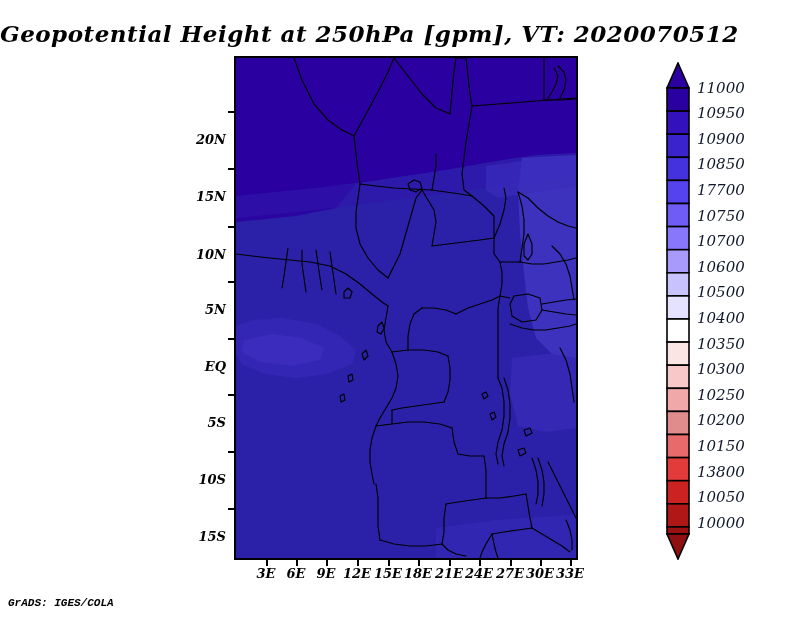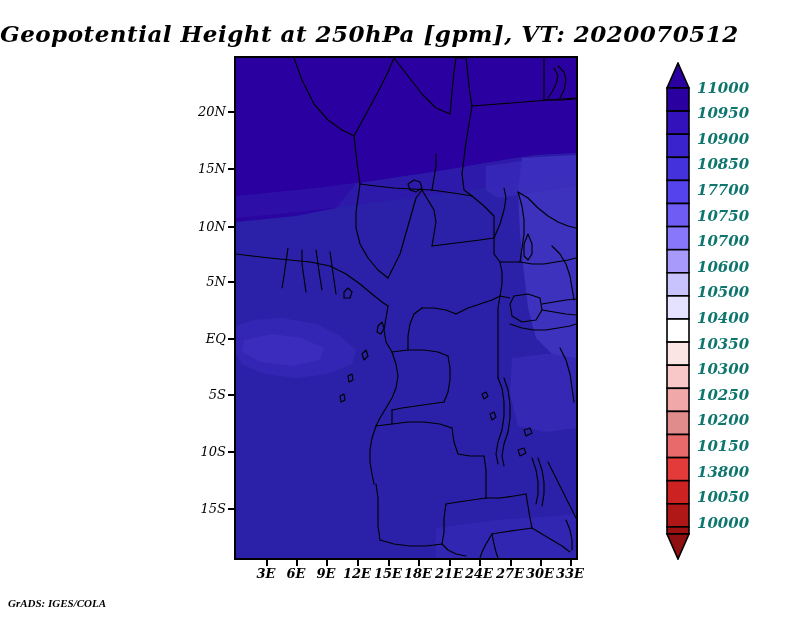--- a/index.html
+++ b/index.html
@@ -58,24 +58,25 @@
   }
   .ytick { width: 6px; height: 2px; left: 228px; }
   .xtick { height: 6px; width: 2px; top: 560px; }
 
   .ylabel {
     position: absolute;
     right: 574px;
     text-align: right;
     font-family: "DejaVu Serif", "Liberation Serif", serif;
     font-style: italic;
-    font-weight: 400;
+    font-weight: 700;
     font-size: 13px;
     color: #000000;
     white-space: nowrap;
+    margin-top: 28px;
   }
   .xlabel {
     position: absolute;
     top: 566px;
     text-align: right;
     font-family: "DejaVu Serif", "Liberation Serif", serif;
     font-style: italic;
     font-weight: 700;
     font-size: 13px;
     color: #000000;
@@ -91,33 +92,33 @@
     width: 26px;
     height: 498px;
   }
   #colorbar-svg { display: block; }
 
   .cb-label {
     position: absolute;
     left: 697px;
     font-family: "DejaVu Serif", "Liberation Serif", serif;
     font-style: italic;
-    font-weight: 700;
+    font-weight: 400;
     font-size: 15px;
-    color: #0f766e;
+    color: #0f172a;
     white-space: nowrap;
     transform: translateY(-50%);
   }
 
   
   #footer-credit {
     position: absolute;
     left: 8px;
     top: 597px;
-    font-family: Liberation Serif, serif;
+    font-family: Liberation Mono, monospace;
     font-style: italic;
     font-weight: 700;
     font-size: 11px;
     color: #000000;
     white-space: nowrap;
     text-align: right;
   }
 </style>
 </head>
 <body>

